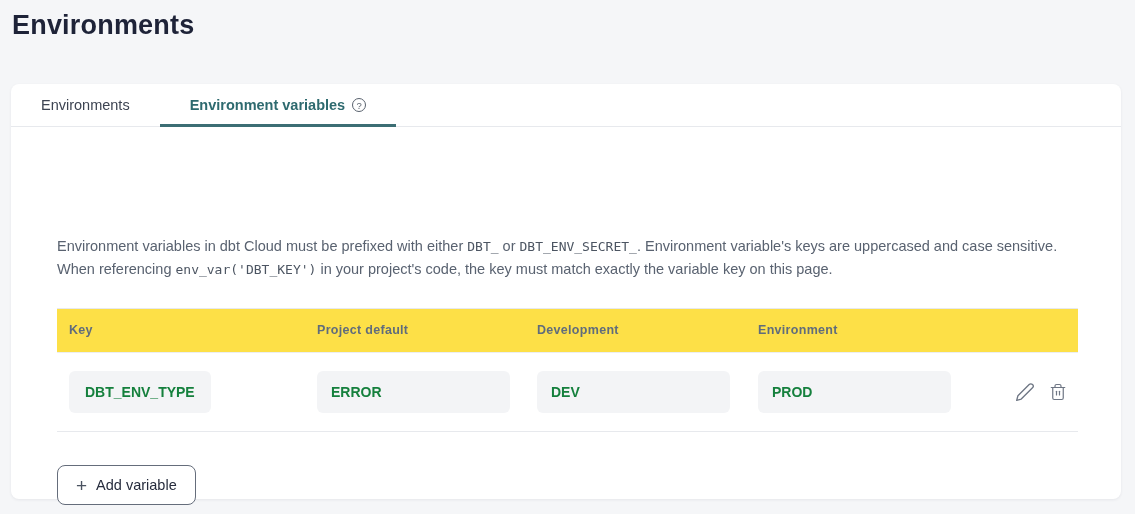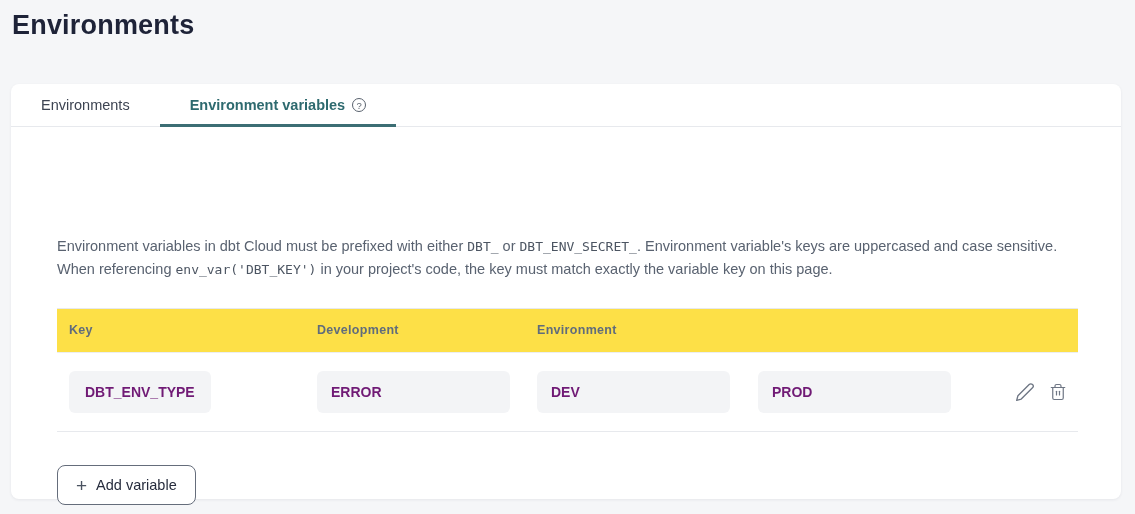--- a/index.html
+++ b/index.html
@@ -103,21 +103,21 @@
   }
   .td {
     padding: 18px 12px;
   }
   .pill {
     display: inline-block;
     background: #f3f4f6;
     border-radius: 6px;
     padding: 12px 16px;
     font-size: 14px;
-    color: #701a75;
+    color: #15803d;
     line-height: 18px;
   }
   .pill.key { font-weight: 700; }
   .pill.value {
     width: 193px;
     padding: 12px 14px;
     font-weight: 700;
   }
   .td.actions {
     display: flex;
@@ -174,20 +174,21 @@
     </div>
   </div>
 
   <div class="content">
 
     <p class="description"><span>Environment variables in dbt Cloud must be prefixed with either </span><code>DBT_</code><span> or </span><code>DBT_ENV_SECRET_</code><span>. Environment variable's keys are uppercased and case sensitive. When referencing </span><code>env_var('DBT_KEY')</code><span> in your project's code, the key must match exactly the variable key on this page.</span></p>
 
     <div class="var-table">
       <div class="thead-row">
         <div class="th">Key</div>
+        <div class="th">Project default</div>
         <div class="th">Development</div>
         <div class="th">Environment</div>
         <div class="th"></div>
       </div>
 
       <div class="tbody-row">
         <div class="td">
           <span class="pill key">DBT_ENV_TYPE</span>
         </div>
         <div class="td">

